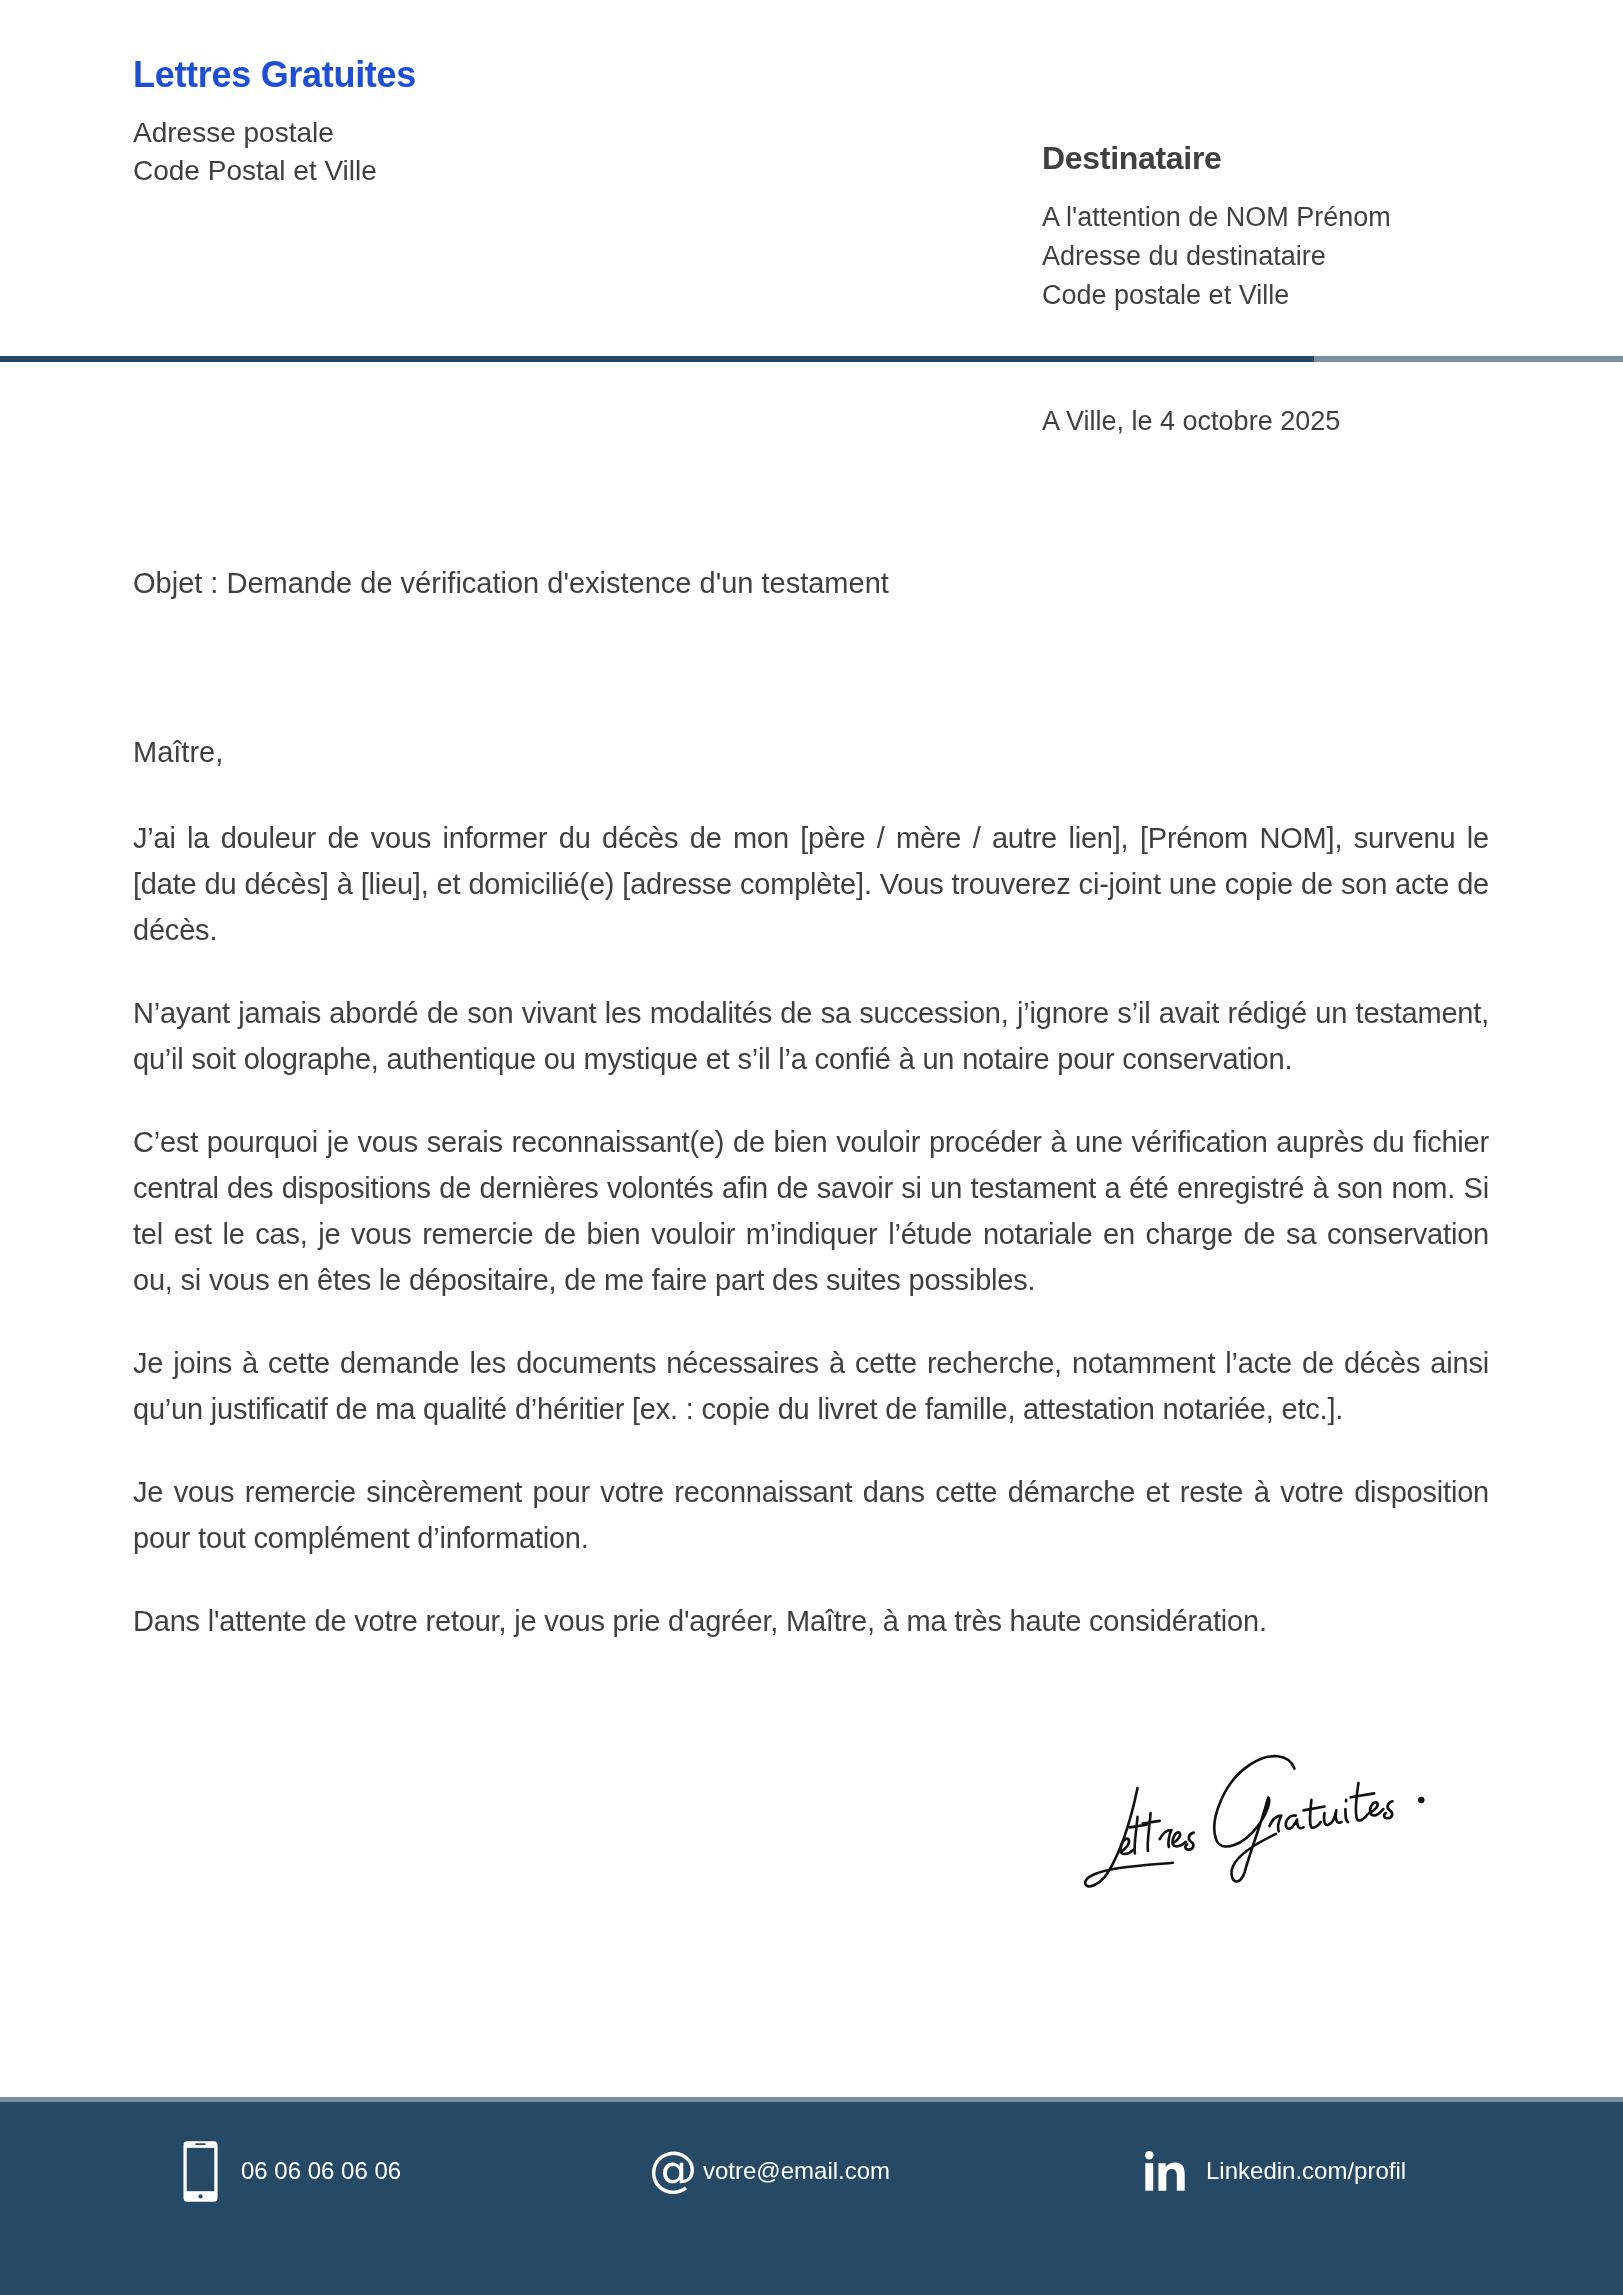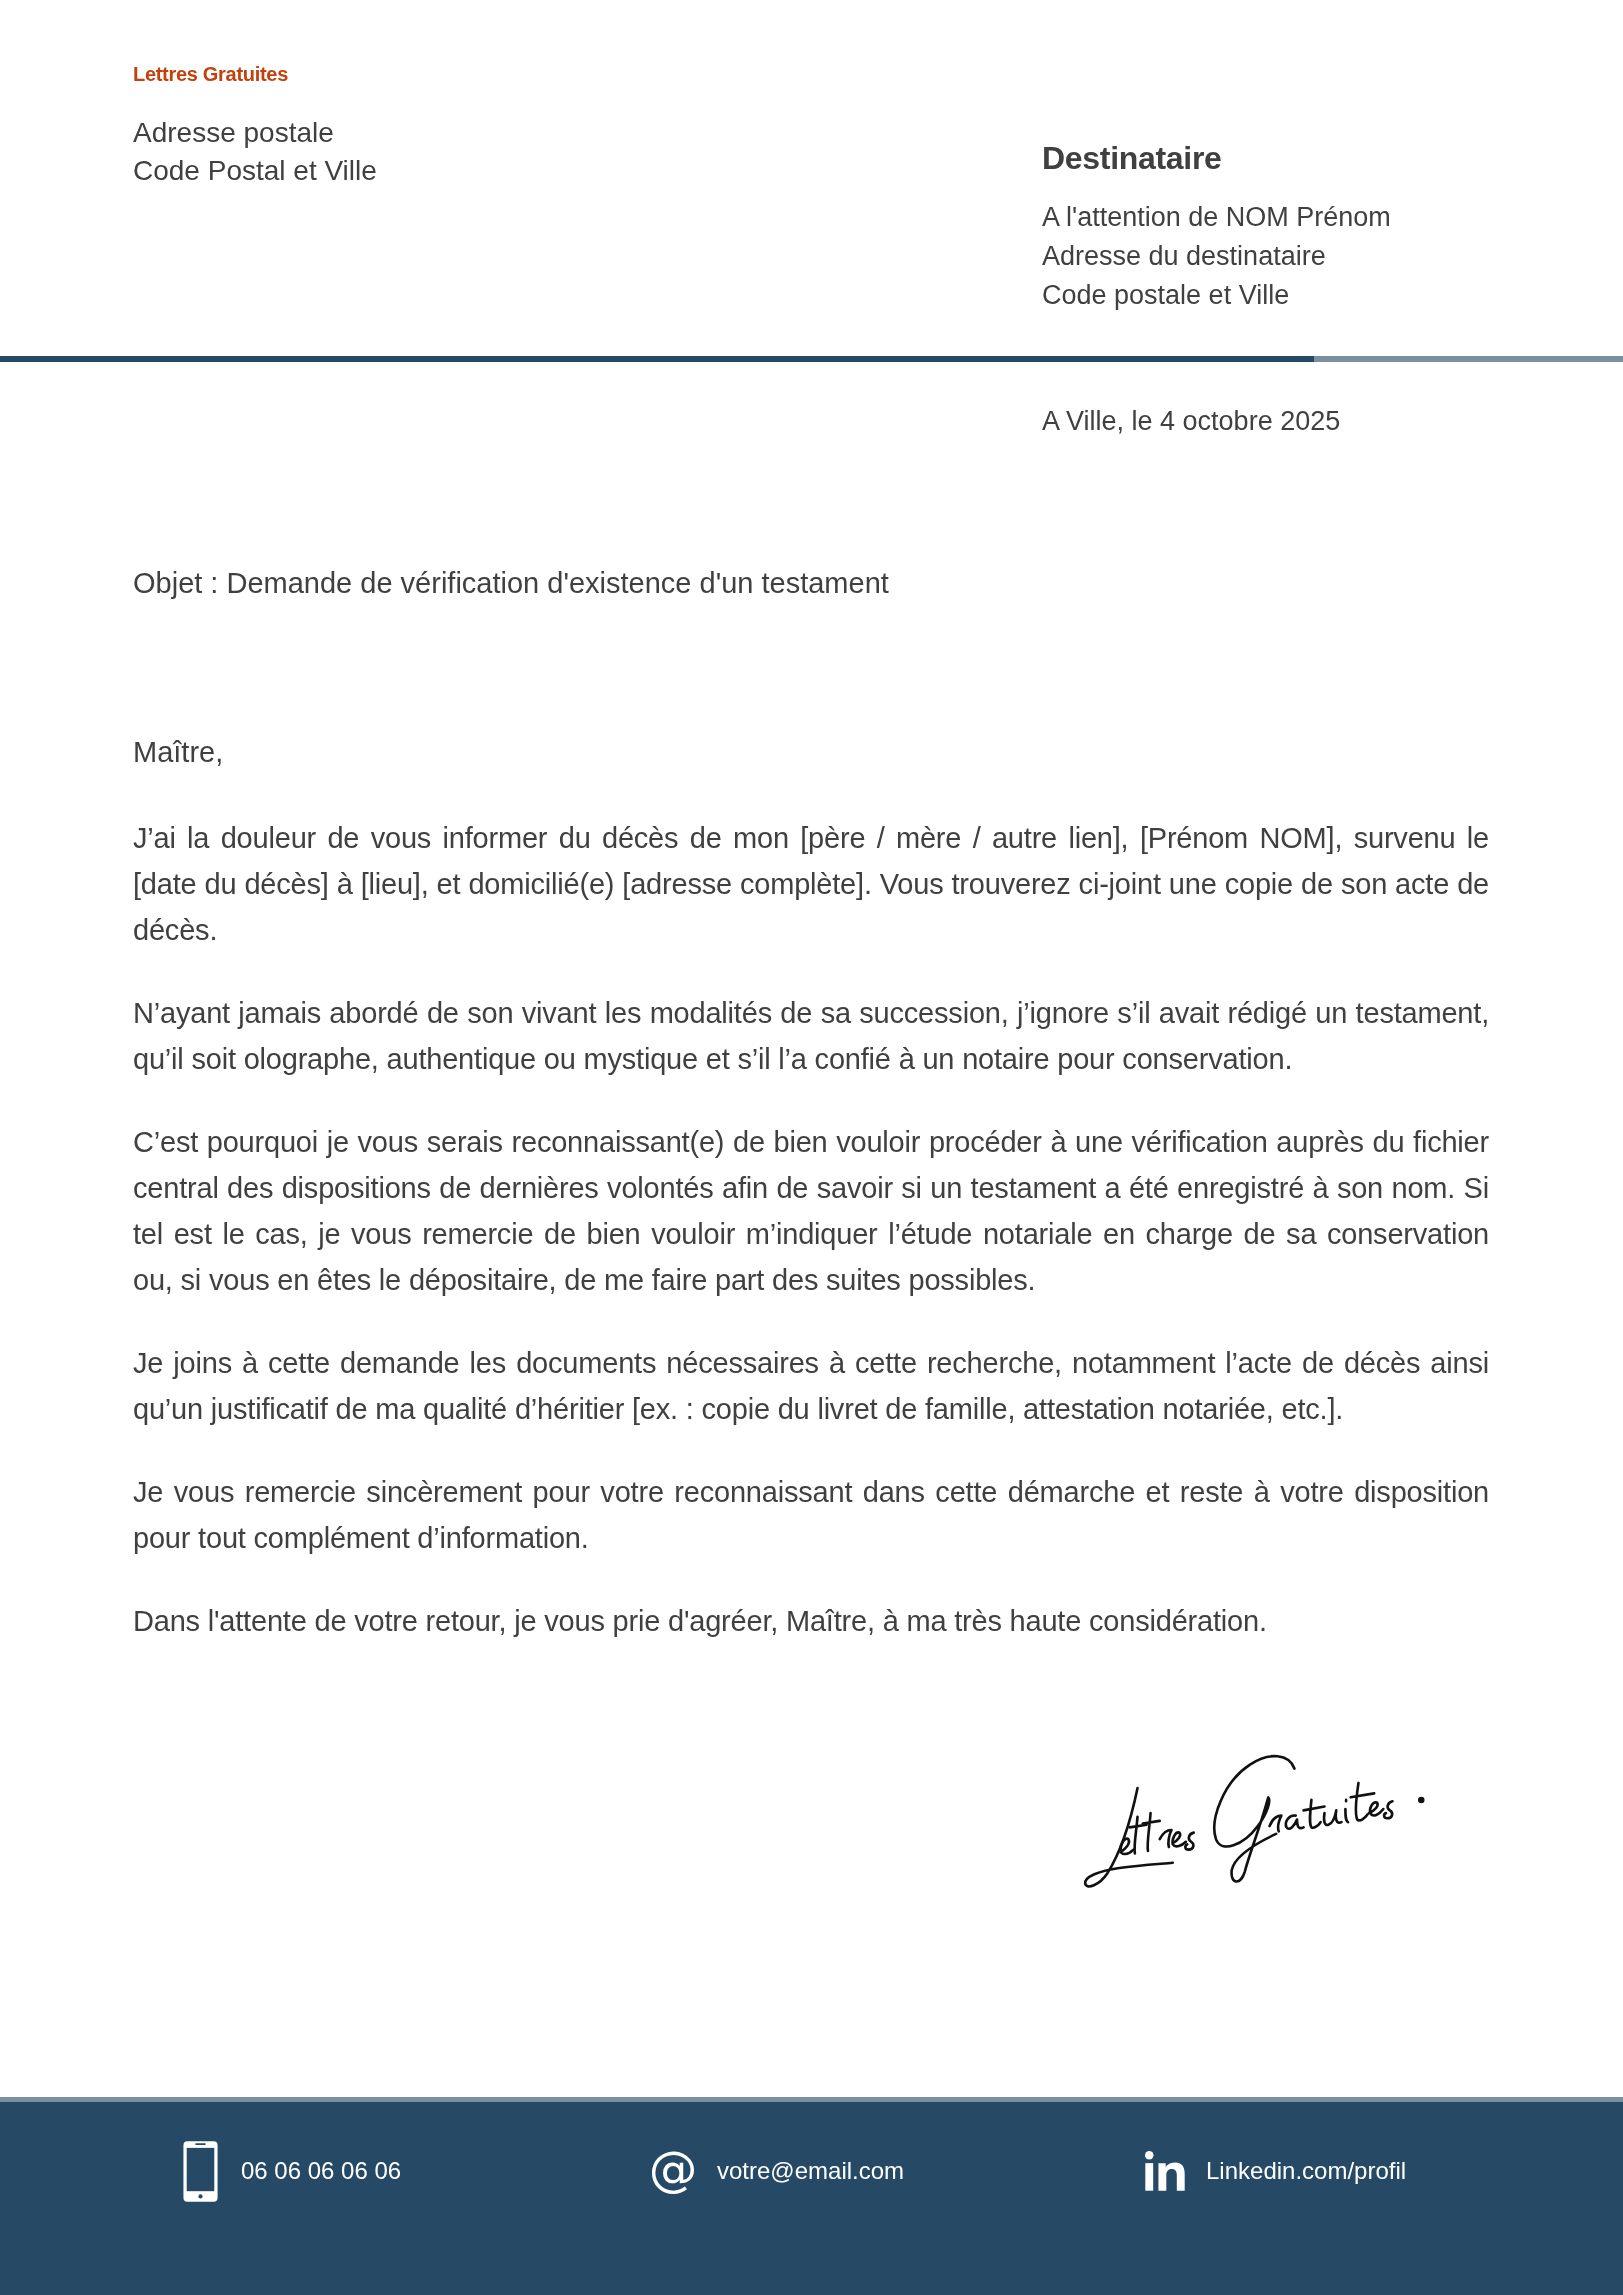--- a/index.html
+++ b/index.html
@@ -14,23 +14,23 @@
       overflow: hidden;
       font-family: "Liberation Sans", "DejaVu Sans", sans-serif;
       color: #404040;
     }
     .sender {
       position: absolute;
       left: 133px;
       top: 55px;
     }
     .sender-name {
-      font-size: 20px;
+      font-size: 36px;
       font-weight: bold;
-      color: #c2410c;
+      color: #1d4ed8;
       margin: 0 0 19.6px 0;
       line-height: 39px;
       letter-spacing: -0.3px;
     }
     .sender-line {
       font-size: 28px;
       line-height: 38px;
       color: #404040;
     }
     .recipient {
@@ -225,21 +225,21 @@
     </span>
     <span class="contact-text" style="margin-left:22px;">06 06 06 06 06</span>
   </div>
 
   <div class="contact contact-email">
     <span class="contact-icon">
       <svg width="46" height="46" viewBox="0 0 70 70" xmlns="http://www.w3.org/2000/svg" style="font-size:37px">
         <text x="35" y="58" text-anchor="middle" font-family="DejaVu Sans, sans-serif" font-size="74" fill="#ffffff">@</text>
       </svg>
     </span>
-    <span class="contact-text" style="margin-left:21px;">votre@email.com</span>
+    <span class="contact-text" style="margin-left:7px;">votre@email.com</span>
   </div>
 
   <div class="contact contact-linkedin">
     <span class="contact-icon">
       <svg width="42" height="42" viewBox="0 0 64 64" xmlns="http://www.w3.org/2000/svg">
         <circle cx="8" cy="8" r="6.5" fill="#ffffff"></circle>
         <rect x="2" y="20" width="12" height="42" fill="#ffffff"></rect>
         <path d="M22 20 H33 V26 C36 21, 42 19, 48 19 C57 19, 62 25, 62 36 V62 H50 V38 C50 32, 47 29, 42 29 C37 29, 34 33, 34 38 V62 H22 Z" fill="#ffffff"></path>
       </svg>
     </span>

